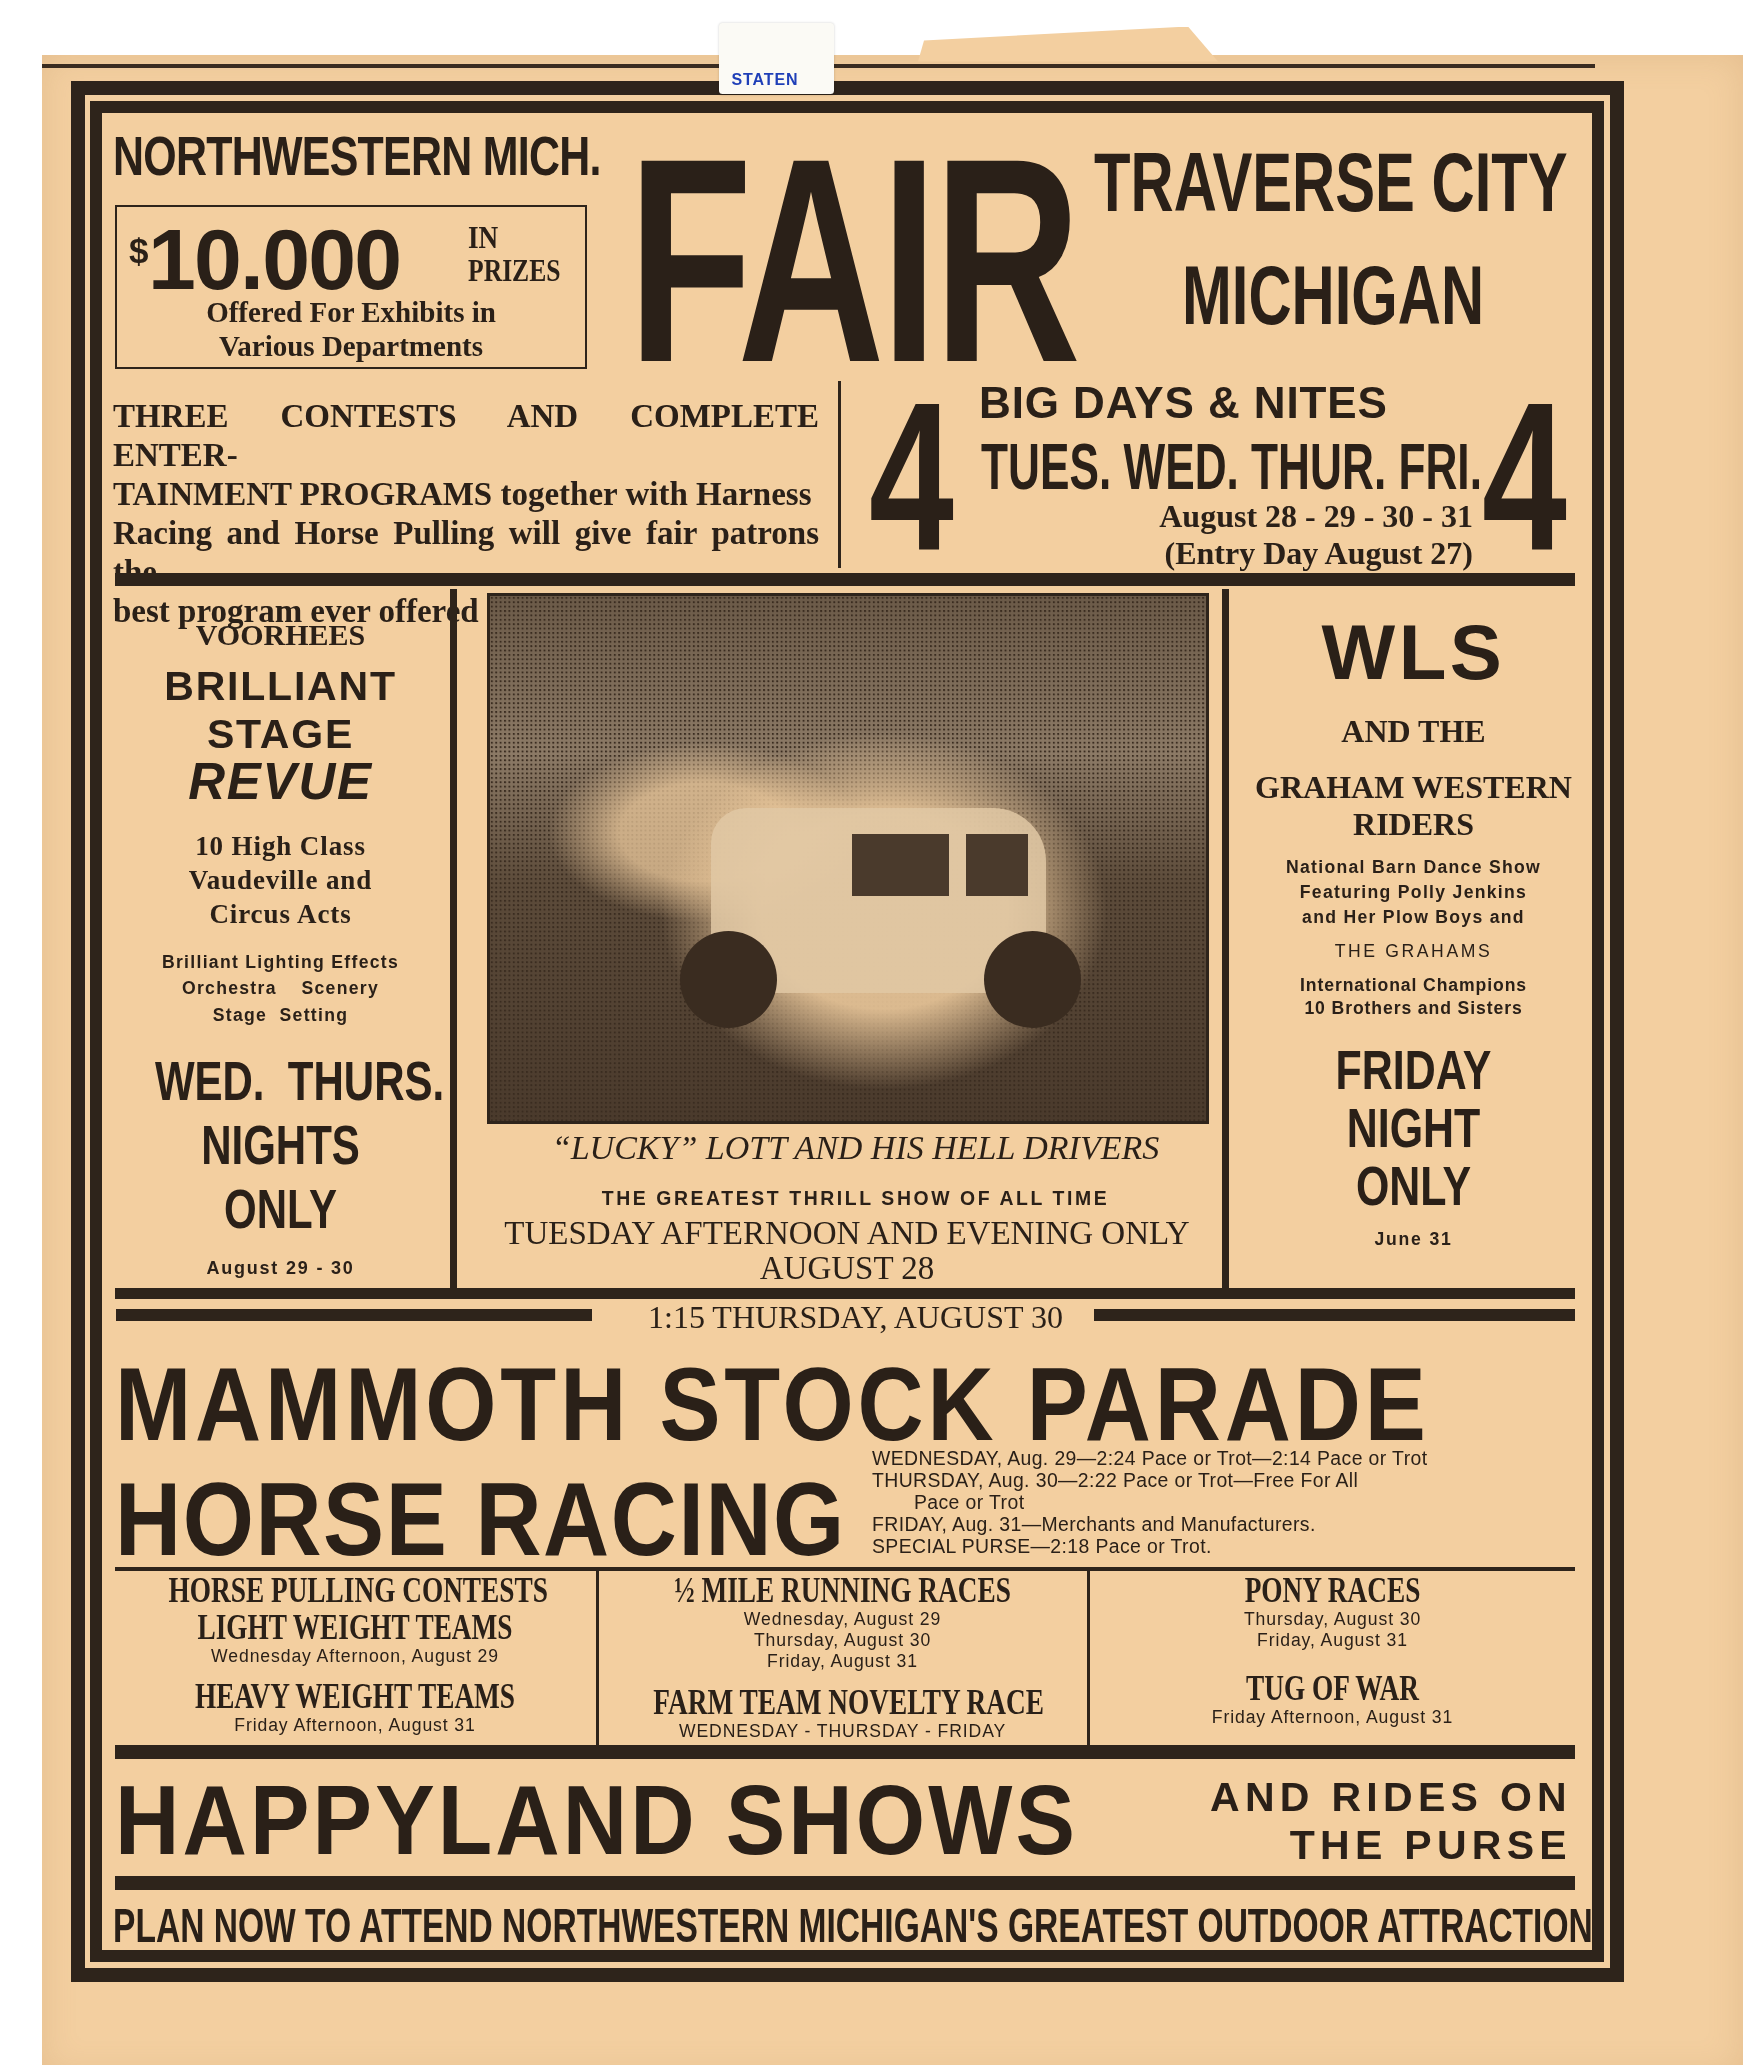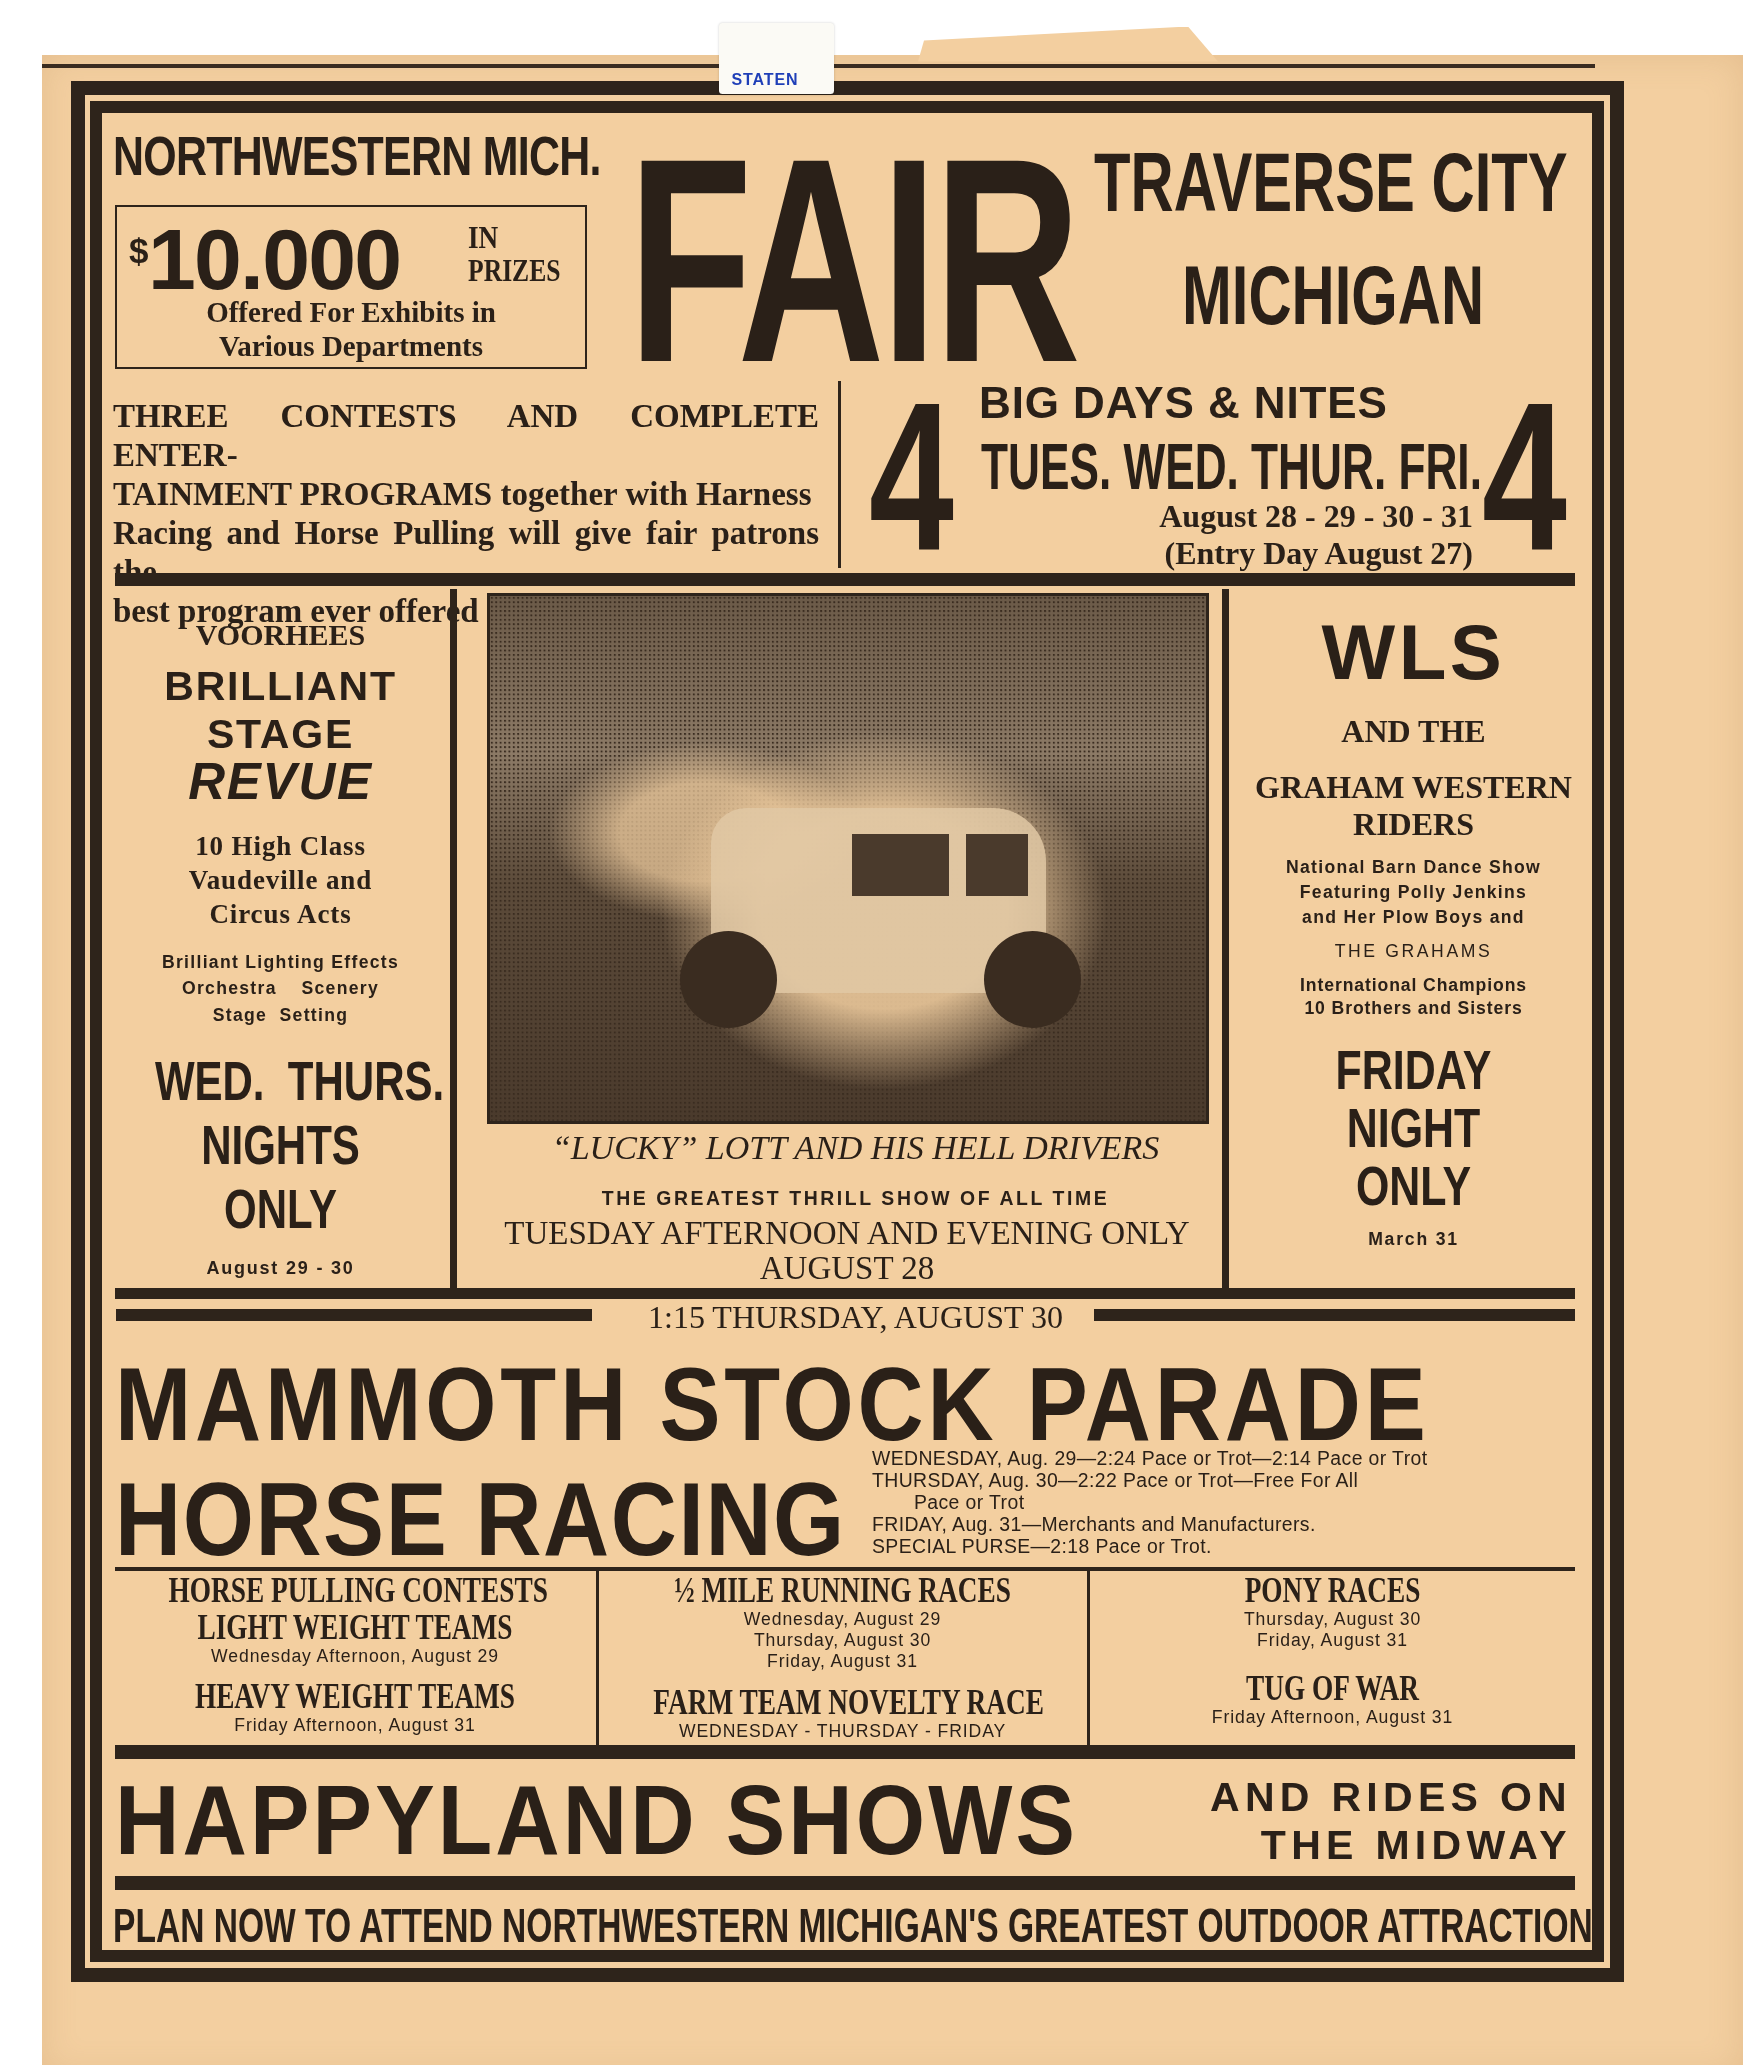--- a/index.html
+++ b/index.html
@@ -182,21 +182,21 @@
   <div class="serif bold" style="font-size:32px; line-height:37px; margin-top:19.4px;">GRAHAM WESTERN</div>
   <div class="serif bold" style="font-size:32px; line-height:37px;">RIDERS</div>
   <div class="sans bold" style="font-size:17.6px; line-height:25px; margin-top:12.4px; letter-spacing:1.3px;">National Barn Dance Show</div>
   <div class="sans bold" style="font-size:17.6px; line-height:25px; letter-spacing:1.3px;">Featuring Polly Jenkins</div>
   <div class="sans bold" style="font-size:17.6px; line-height:25px; letter-spacing:1.3px;">and Her Plow Boys and</div>
   <div class="sans" style="font-size:17.6px; margin-top:10.6px; letter-spacing:2.6px;">THE GRAHAMS</div>
   <div class="sans bold" style="font-size:17.6px; line-height:23px; margin-top:12.4px; letter-spacing:0.9px;">International Champions</div>
   <div class="sans bold" style="font-size:17.6px; line-height:23px; letter-spacing:0.9px;">10 Brothers and Sisters</div>
   <div class="sans bold" style="font-size:55px; line-height:58px; margin-top:21px; transform:scaleX(0.78);">FRIDAY NIGHT</div>
   <div class="sans bold" style="font-size:55px; line-height:58px; transform:scaleX(0.78);">ONLY</div>
-  <div class="sans bold" style="font-size:17.6px; margin-top:14px; letter-spacing:1.8px;">March 31</div>
+  <div class="sans bold" style="font-size:17.6px; margin-top:14px; letter-spacing:1.8px;">June 31</div>
 </div>
 
 <div class="bar" style="left:115px; top:1288px; width:1460px; height:10.6px;"></div>
 <div class="hdr-bar" style="left:116px; top:1309px; width:476px;"></div>
 <div class="hdr-bar" style="left:1094px; top:1309px; width:481px;"></div>
 <div class="abs parade-time">1:15 THURSDAY, AUGUST 30</div>
 <div class="abs mammoth">MAMMOTH STOCK PARADE</div>
 <div class="abs horse-racing">HORSE RACING</div>
 <div class="abs race-sched">
   <div>WEDNESDAY, Aug. 29—2:24 Pace or Trot—2:14 Pace or Trot</div>
@@ -231,17 +231,17 @@
   <div class="ev-head">PONY RACES</div>
   <div class="ev-sub">Thursday, August 30</div>
   <div class="ev-sub">Friday, August 31</div>
   <div class="ev-head" style="margin-top:19.4px;">TUG OF WAR</div>
   <div class="ev-sub">Friday Afternoon, August 31</div>
 </div>
 
 <div class="bar" style="left:115px; top:1745px; width:1460px; height:14px;"></div>
 <div class="abs happyland">HAPPYLAND SHOWS</div>
 <div class="abs midway" style="top:1775px;">AND RIDES ON</div>
-<div class="abs midway" style="top:1823px;">THE MIDWAY</div>
+<div class="abs midway" style="top:1823px;">THE PURSE</div>
 
 <div class="bar" style="left:115px; top:1876px; width:1460px; height:14px;"></div>
 <div class="abs plan-now">PLAN NOW TO ATTEND NORTHWESTERN MICHIGAN'S GREATEST OUTDOOR ATTRACTION</div>
 
 
 </body></html>

